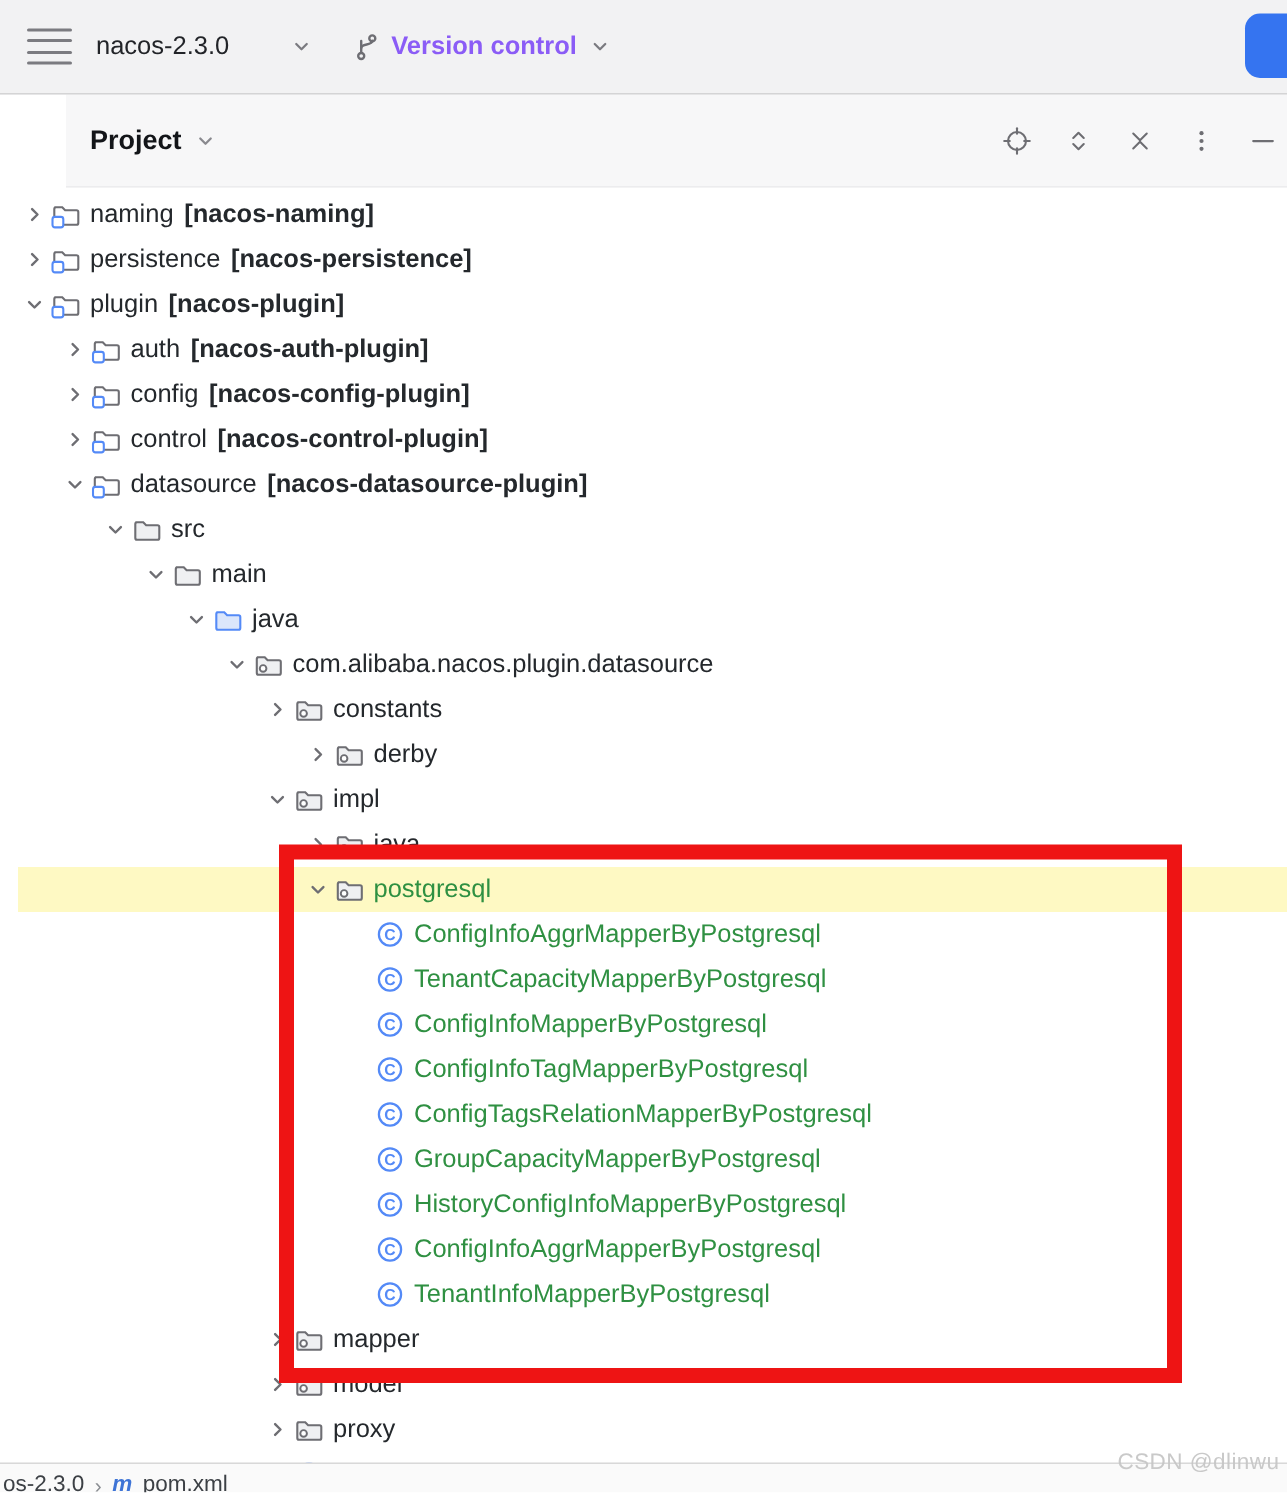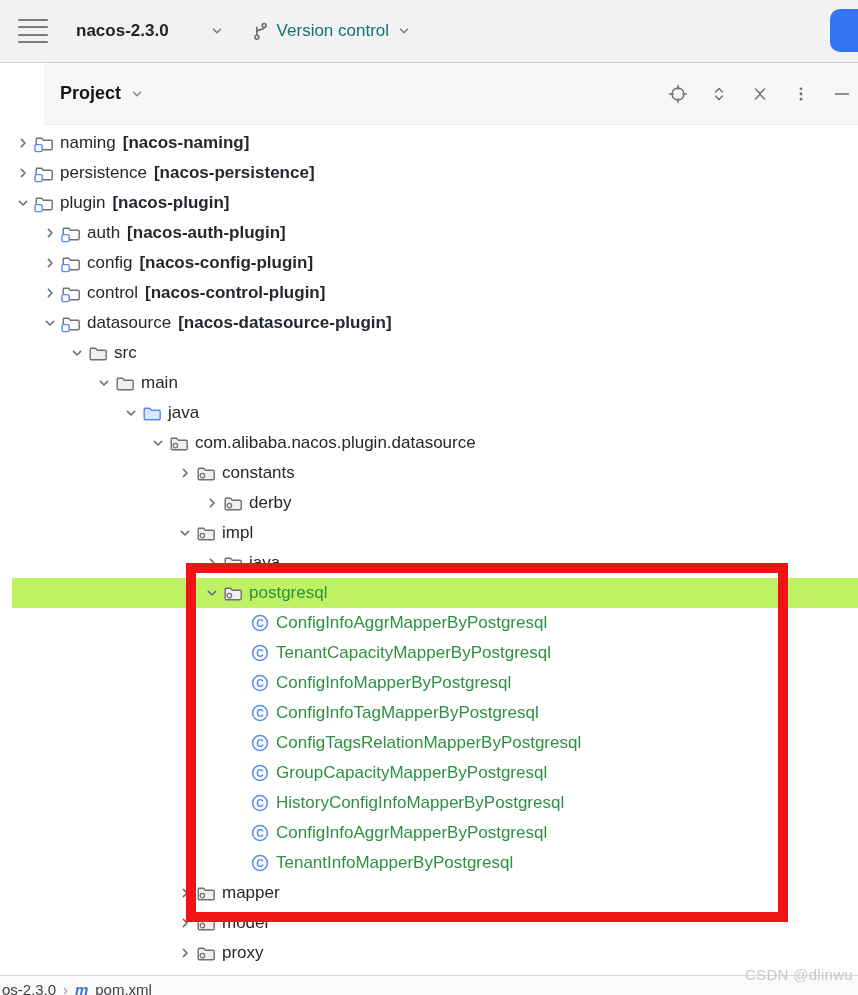--- a/index.html
+++ b/index.html
@@ -9,39 +9,39 @@
     background:#ffffff; font-family:"Liberation Sans", sans-serif; color:#1d2126;
   }
   
   .topbar {
     position:relative; height:63px; background:#f2f2f3; border-bottom:1px solid #d4d4d5;
     display:flex; align-items:center; padding:0 18px;
   }
   .burger { width:30px; height:24px; display:flex; flex-direction:column; justify-content:space-between; cursor:pointer; }
   .burger i { display:block; height:2px; background:#7b7b80; border-radius:1px; }
   .widget { display:flex; align-items:center; gap:7px; }
-  .proj-widget { margin-left:28px; font-size:17px; font-weight:700; color:#222428;gap:40px; }
-  .vc-widget { margin-left:26px; font-size:17px; font-weight:400; color:#0f766e;align-items:center; }
+  .proj-widget { margin-left:16px; font-size:17px; font-weight:400; color:#222428;gap:40px; }
+  .vc-widget { margin-left:26px; font-size:17px; font-weight:700; color:#8b5cf6;align-items:center; }
   .chev-sm { display:flex; align-items:center; }
   .blue-btn {
     position:absolute; right:-12px; top:9px; width:40px; height:43px;
     background:#3574f0; border-radius:10px;
   }
   
   .panel-header {
     height:62px; background:#f7f7f8; border-bottom:1px solid #ececee;
     display:flex; align-items:center; padding:0 16px;margin-left:44px;
   }
   .panel-title { font-size:18px; font-weight:700; color:#131519; margin-right:8px; }
   .panel-icons { margin-left:auto; display:flex; align-items:center; gap:21px; margin-right:-10px; }
   .pic { display:flex; align-items:center; justify-content:center; width:20px; height:20px; cursor:pointer; }
   
   .tree { position:absolute; top:126px; left:0; right:0; padding-top:2px; font-size:17px; }
   .row { display:flex; align-items:center; height:30px; margin-left:12px; white-space:nowrap; cursor:pointer; }
-  .row.selected { background:#bef264; }
+  .row.selected { background:#fef9c3; }
   .indent { display:inline-block; height:1px; flex:0 0 auto; }
   .chev { width:22px; flex:0 0 auto; display:flex; align-items:center; justify-content:center; }
   .ficon { width:26px; flex:0 0 auto; display:flex; align-items:center; justify-content:flex-start; }
   .lbl { color:#24282c; }
   .lbl.green { color:#2f9042; }
   .lbl.suffix { font-weight:700; margin-left:7px; }
   
   .red-rect {
     position:absolute; left:186px; top:563px; width:602px; height:359px;
     border:10px solid #ee1414; z-index:5; pointer-events:none;

